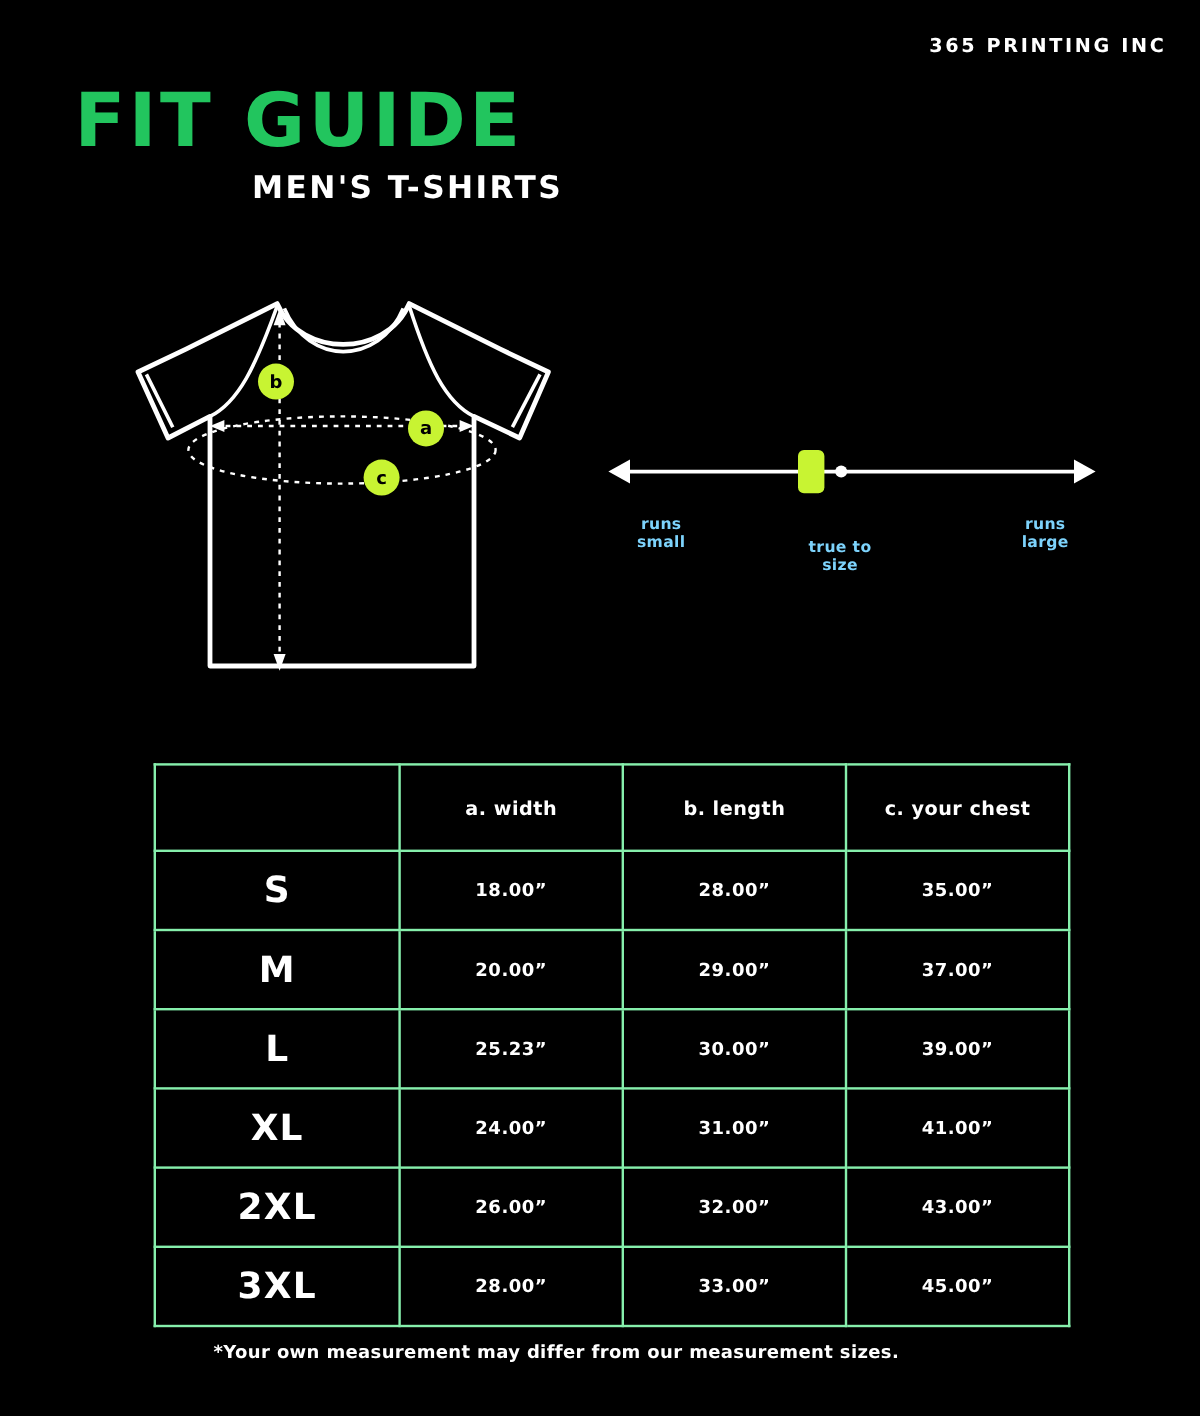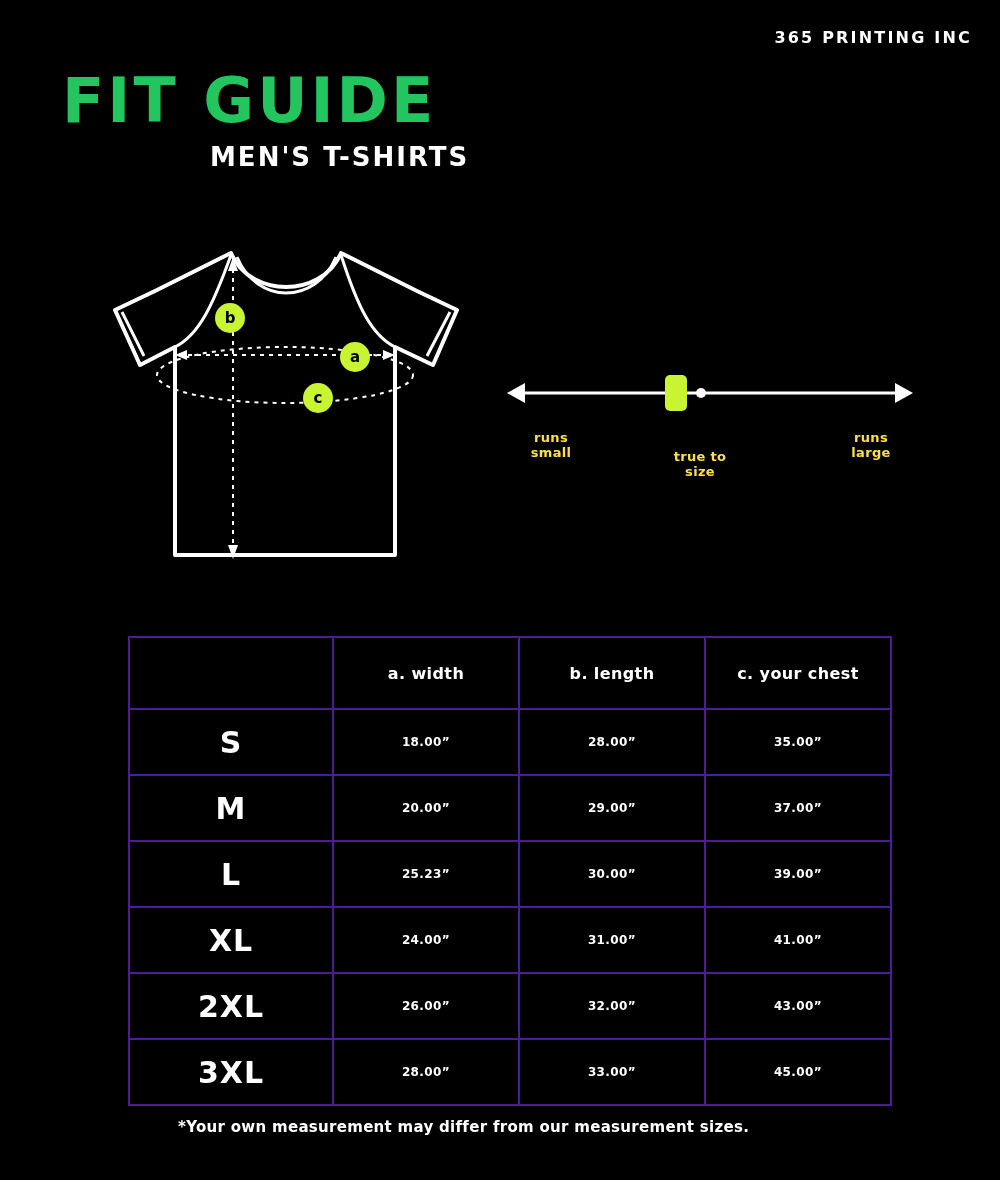--- a/index.html
+++ b/index.html
@@ -85,21 +85,21 @@
     left: 505px;
     top: 365px;
     width: 410px;
     height: 110px;
   }
   .fit-label {
     position: absolute;
     font-family: "DejaVu Sans", sans-serif;
     font-weight: bold;
     font-size: 13px;
-    color: #fde047;
+    color: #7dd3fc;
     text-align: center;
     line-height: 1.15;
     letter-spacing: 0.3px;
   }
   .fit-left  { left: 6px;   top: 66px;  width: 80px; }
   .fit-mid   { left: 140px; top: 66px;  width: 110px; margin-top: 19px; }
   .fit-right { left: 326px; top: 66px;  width: 80px; }
 
   
   .table-wrap {
@@ -108,42 +108,42 @@
     top: 636px;
     width: 762px;
   }
   table.size-table {
     border-collapse: collapse;
     width: 762px;
     table-layout: fixed;
   }
   table.size-table th,
   table.size-table td {
-    border: 2px solid #4c1d95;
+    border: 2px solid #86efac;
     text-align: center;
     color: #ffffff;
     font-family: "DejaVu Sans", sans-serif;
   }
   table.size-table col.c-size  { width: 204px; }
   table.size-table col.c-meas  { width: 186px; }
   .hdr-row th {
     height: 72px;
     font-weight: bold;
     font-size: 16px;
     letter-spacing: 0.4px;
   }
   .hdr-blank { background: #000; }
   .size-cell {
     font-weight: bold;
     font-size: 30px;
     letter-spacing: 1px;
   }
   .val-cell {
     font-weight: bold;
-    font-size: 12px;
+    font-size: 15px;
     letter-spacing: 0.4px;
   }
   .body-row td { height: 66px; }
 
   .footnote {
     position: absolute;
     left: 178px;
     top: 1118px;
     font-family: "DejaVu Sans", sans-serif;
     font-weight: bold;

